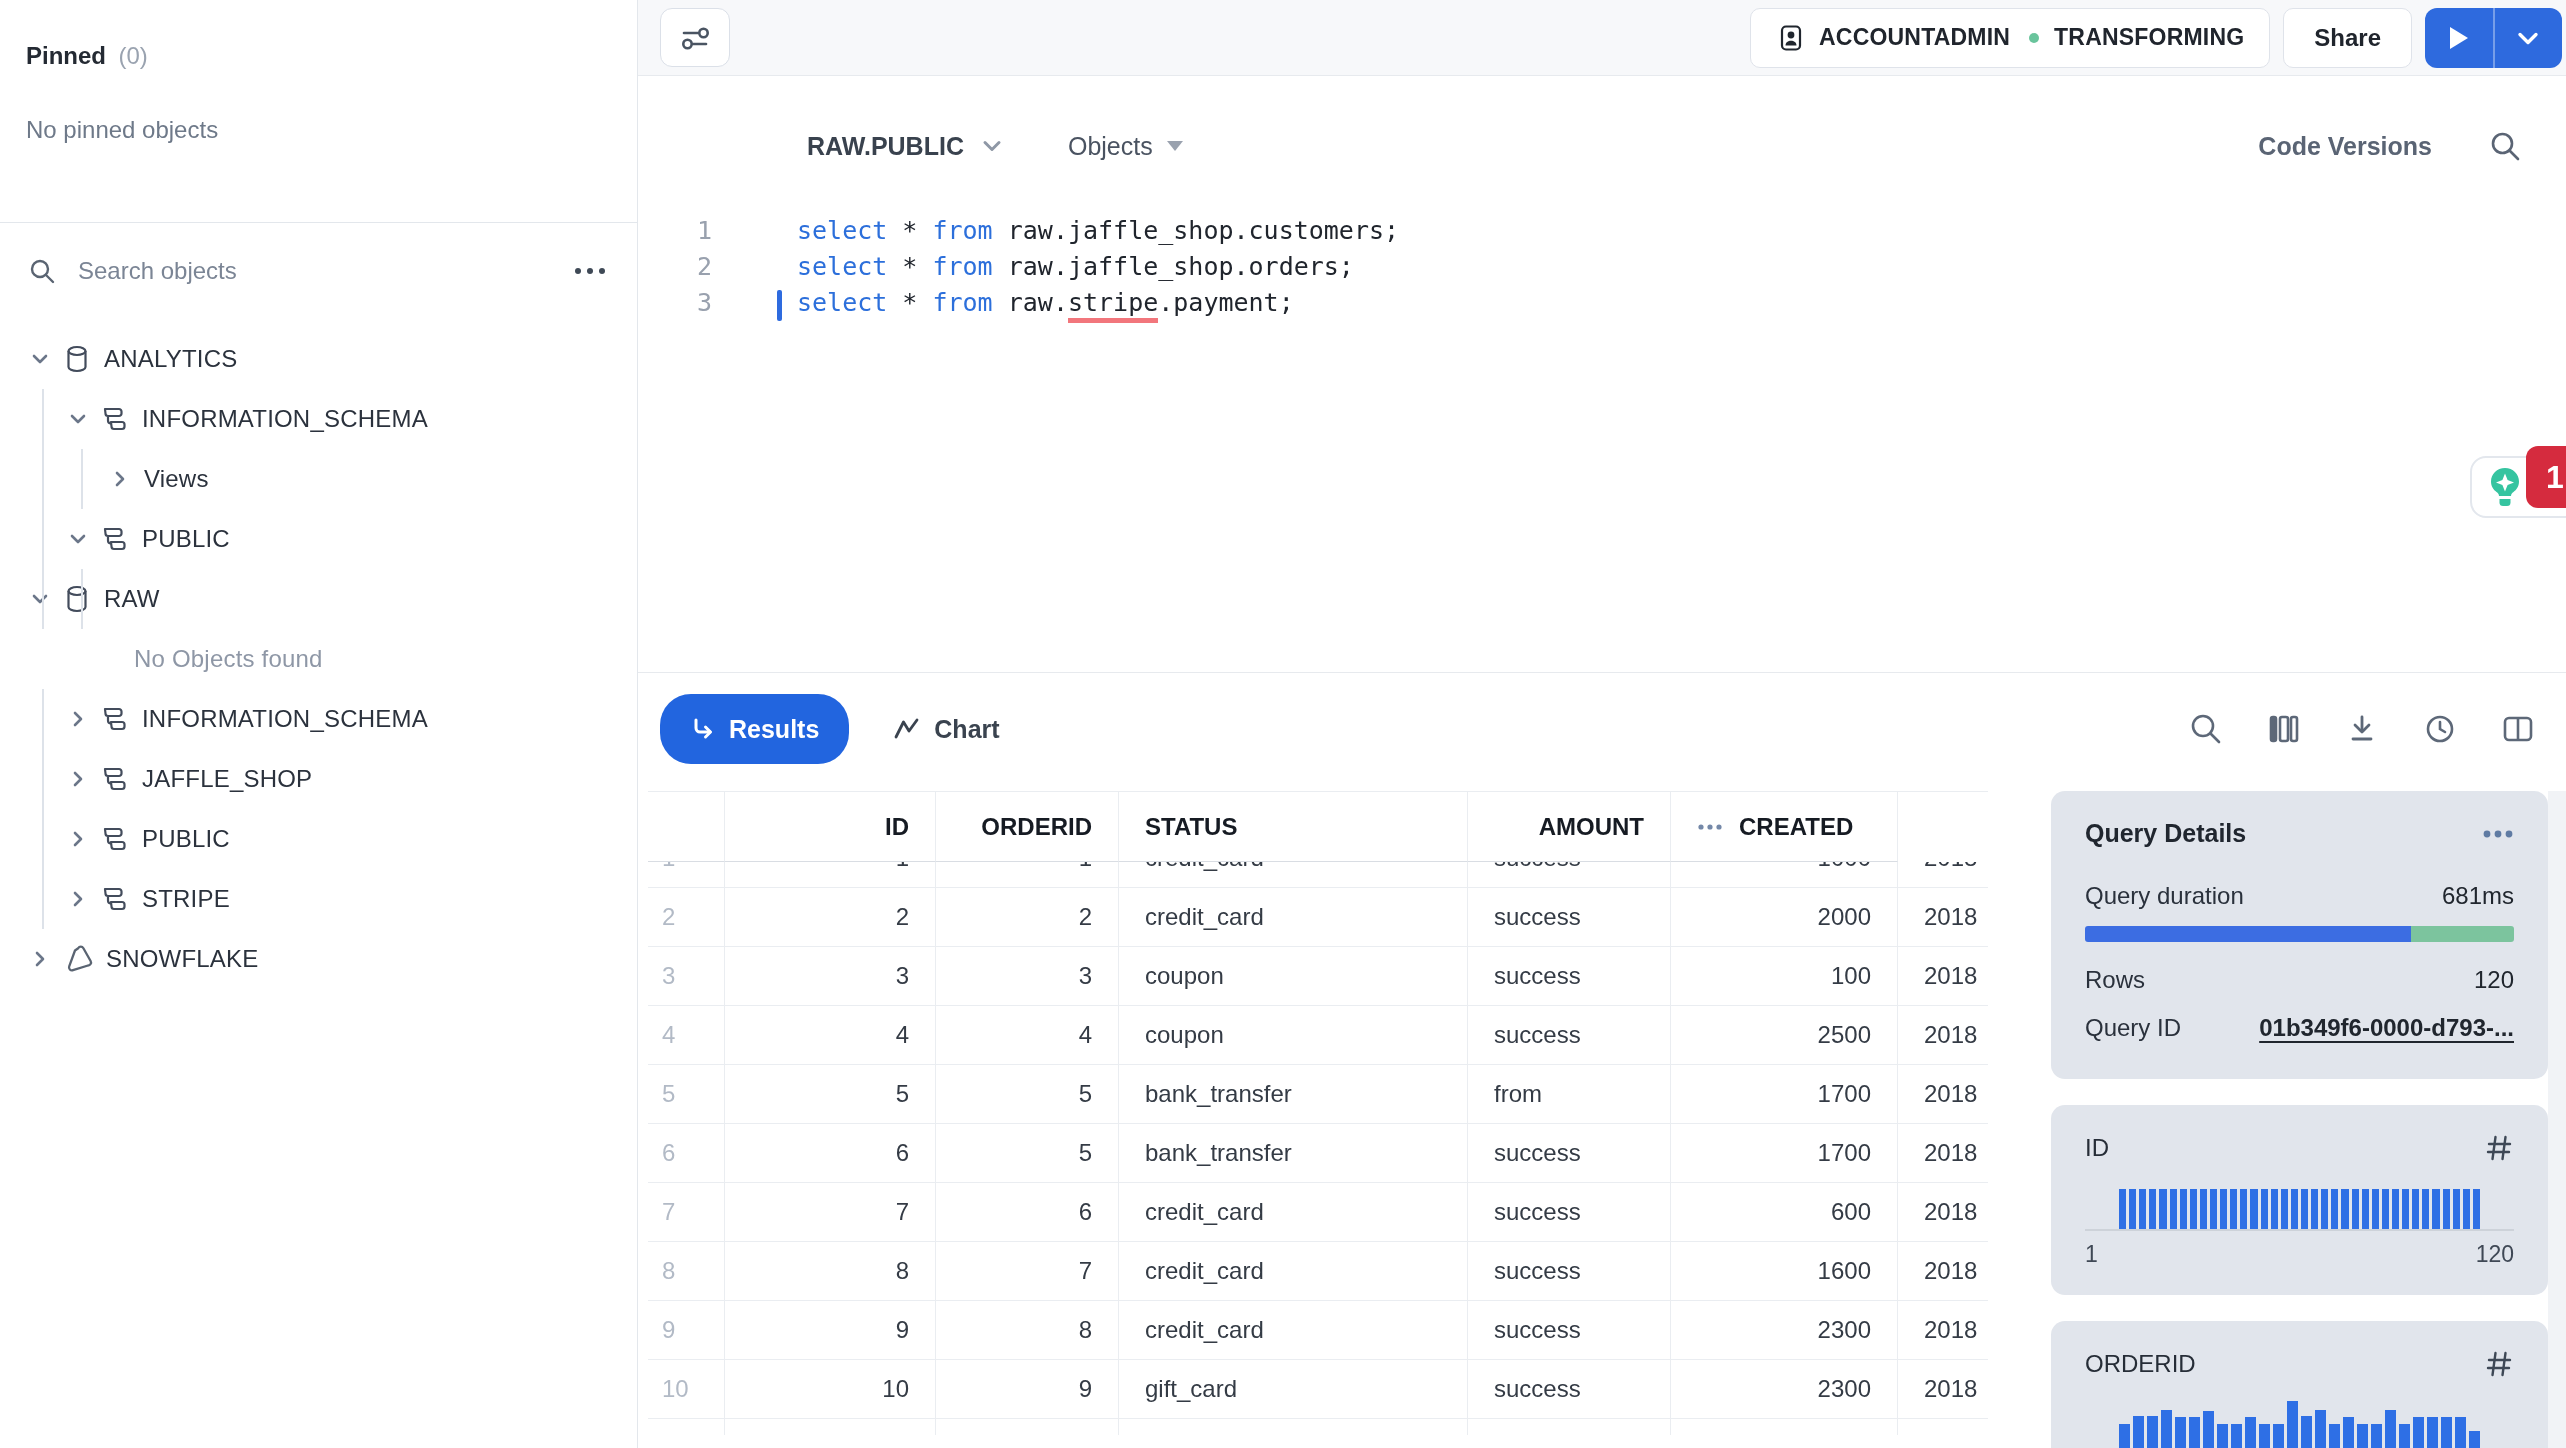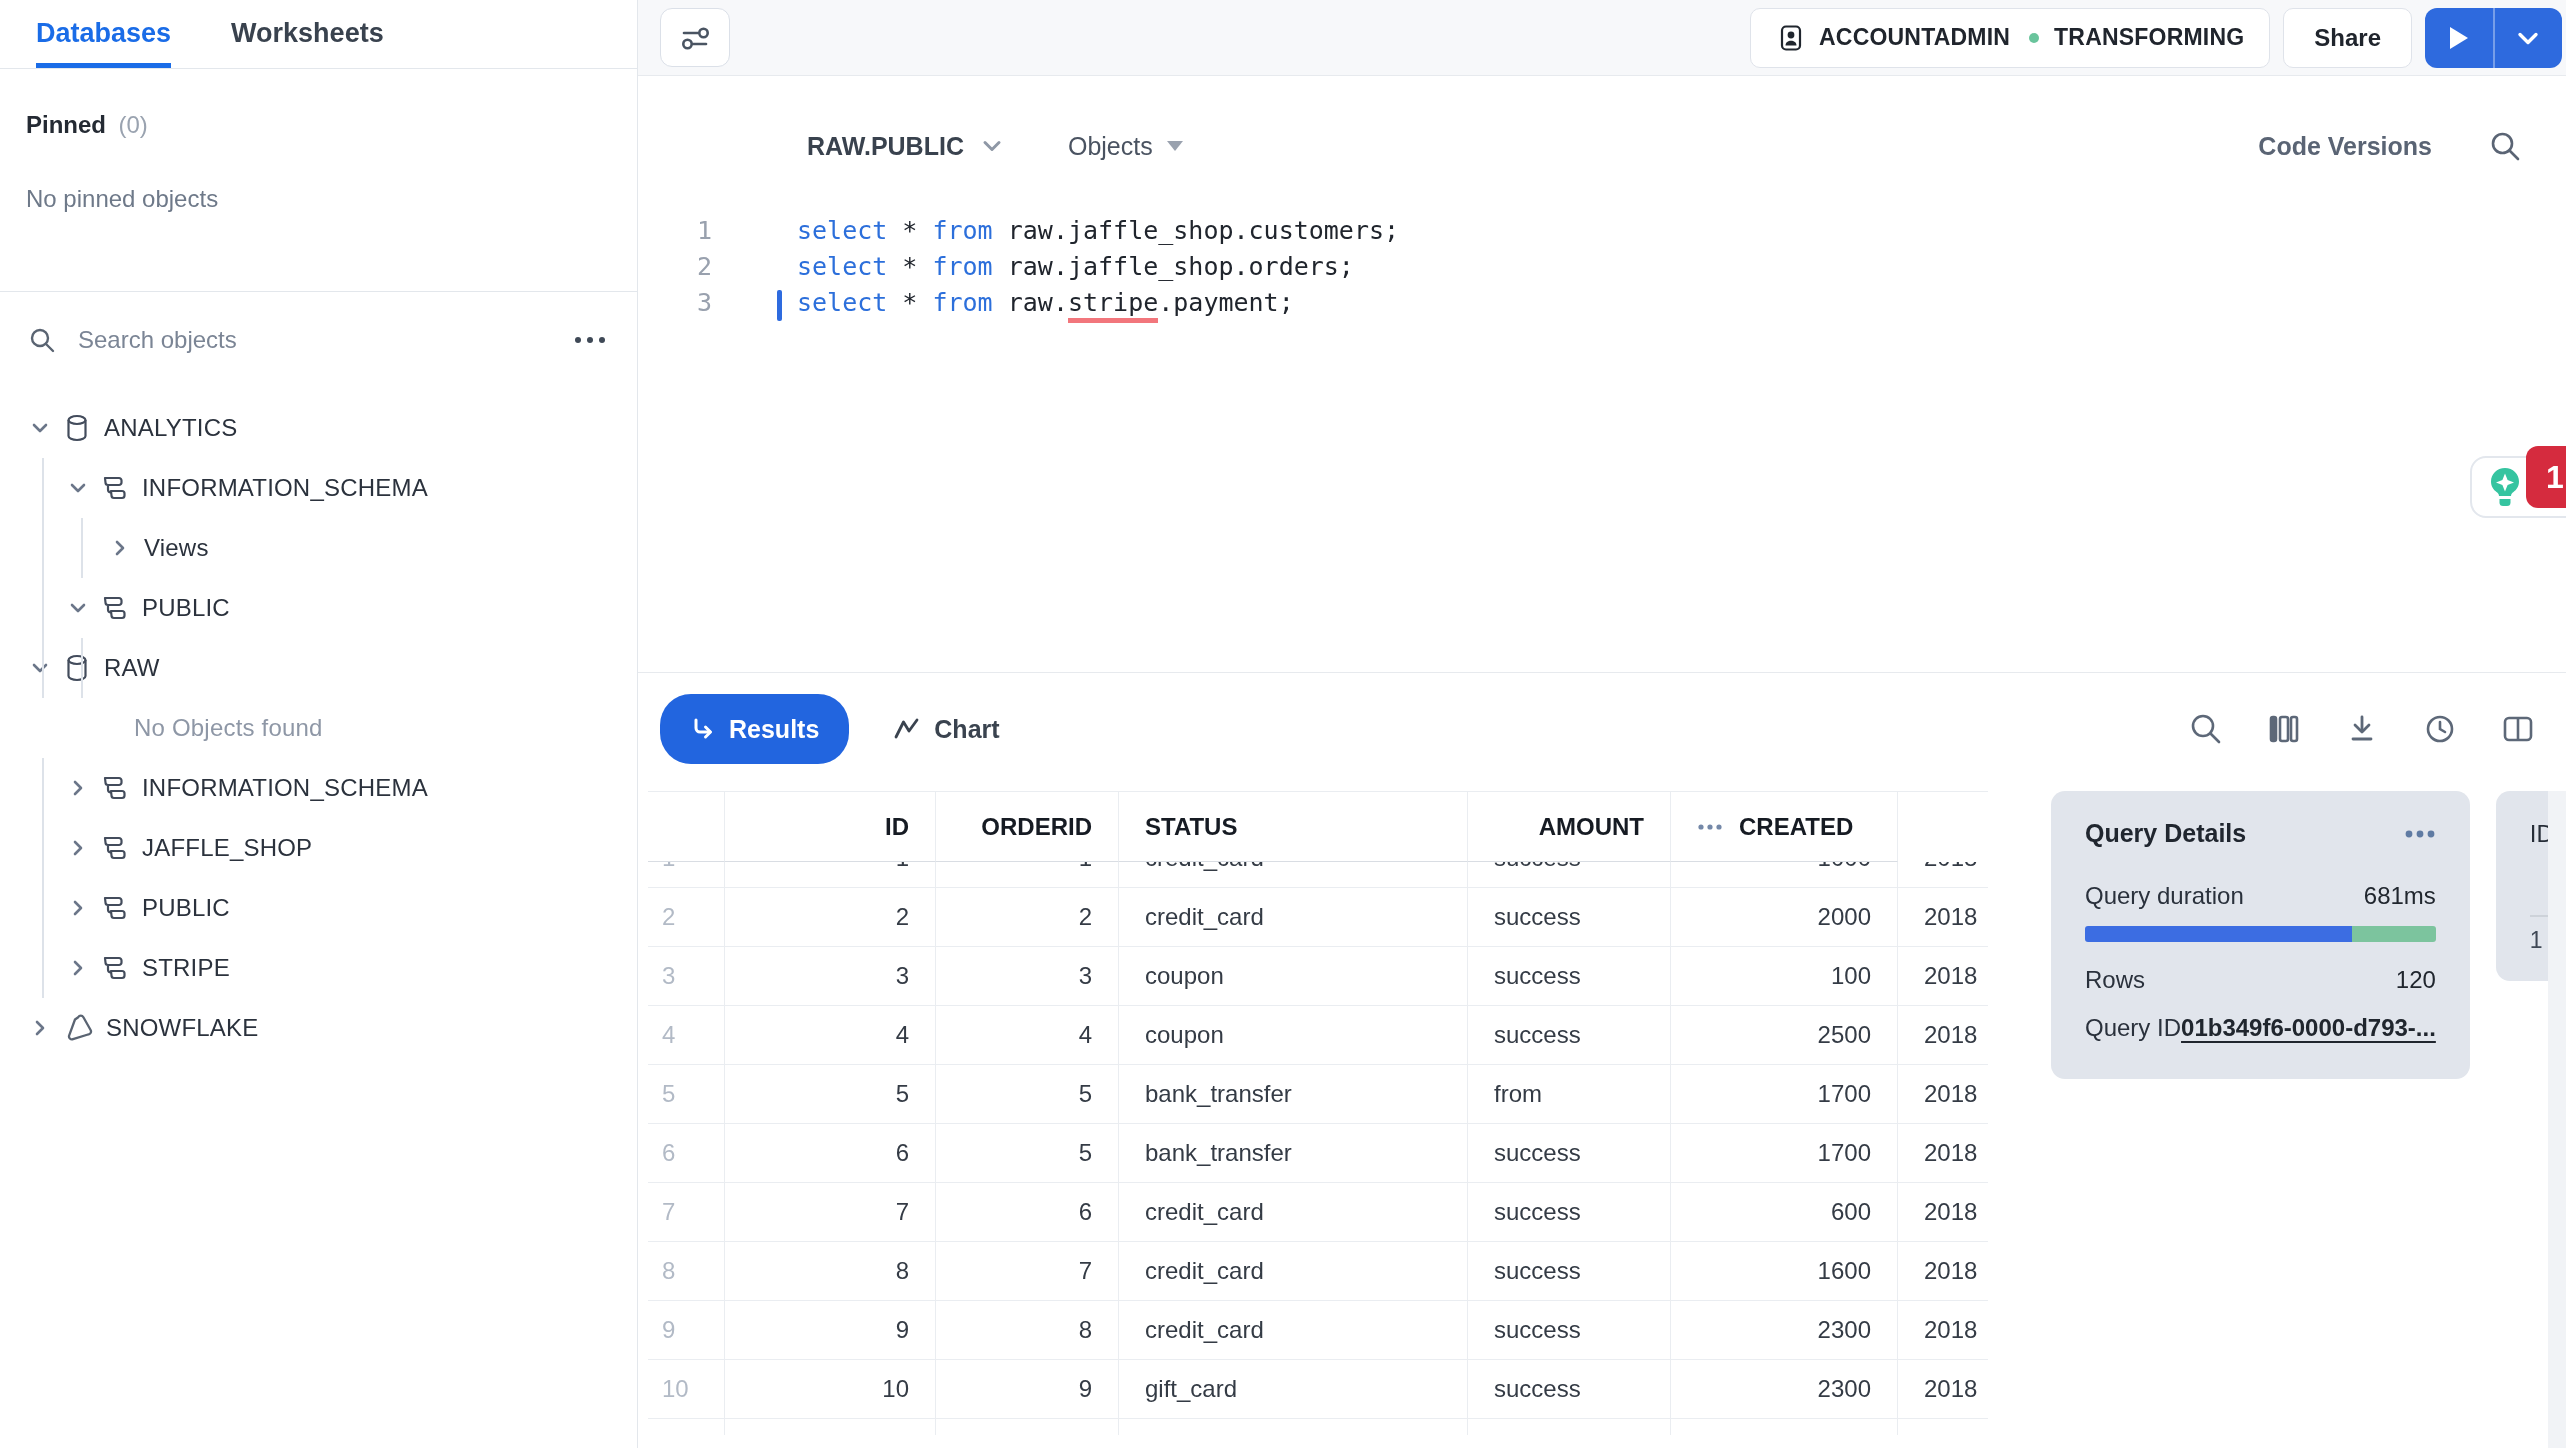--- a/index.html
+++ b/index.html
@@ -79,21 +79,21 @@
   .head .cell{font-weight:700;color:#161b23;border-bottom:1px solid #d9dde3;}
   .cell.r{justify-content:flex-end;}
   .cell.numc{color:#b2bac6;padding:0 0 0 14px;}
   .head .cell.numc{border-bottom:1px solid #d9dde3;}
   .colmenu{margin-right:16px;flex:none;}
   .sliver{height:26px;overflow:hidden;}
   .sliver .grow{transform:translateY(-33px);}
   .sliver2{height:16px;overflow:hidden;}
 
   
-  #panel{position:absolute;left:1413px;top:118px;width:497px;bottom:0;display:flex;flex-direction:row;gap:26px;}
+  #panel{position:absolute;left:1413px;top:118px;width:497px;bottom:0;display:flex;flex-direction:column;gap:26px;}
   .card{background:#e1e5ec;border-radius:14px;padding:28px 34px;box-sizing:border-box;flex:none;}
   #qcard{height:288px;}
   .cardhead{display:flex;align-items:center;justify-content:space-between;}
   .cardtitle{font-size:25px;font-weight:700;color:#20262f;}
   .qrow{display:flex;justify-content:space-between;align-items:center;font-size:24px;color:#2a313c;}
   .qrow .v{color:#20262e;}
   #qdur{margin-top:34px;}
   #qbar{margin-top:16px;height:16px;border-radius:3px;overflow:hidden;display:flex;}
   #qbar .b{background:#3c6de2;}
   #qbar .g{background:#7cc49e;flex:1;}
@@ -109,24 +109,20 @@
   .histlabels{display:flex;justify-content:space-between;margin-top:10px;font-size:23px;color:#3f4855;}
   #ordercard{flex:1;min-height:200px;}
   #panelgutter{position:absolute;right:0;top:118px;width:18px;bottom:0;background:#f1f3f6;}
 </style>
 </head>
 <body>
 
 <div id="app">
 
   <div id="sidebar">
-    <div id="sbtabs">
-      <div class="sbtab active">Databases</div>
-      <div class="sbtab">Worksheets</div>
-    </div>
     <div id="pinned">
       <div>
         <span class="pinned-title">Pinned</span>
         <span class="pinned-title pinned-count">(0)</span>
       </div>
       <div class="pinned-empty">No pinned objects</div>
     </div>
     <div id="searchrow">
       <span>
         <svg width="28" height="28" viewBox="0 0 28 28" fill="none" stroke="#5a6472" stroke-width="2.4">

